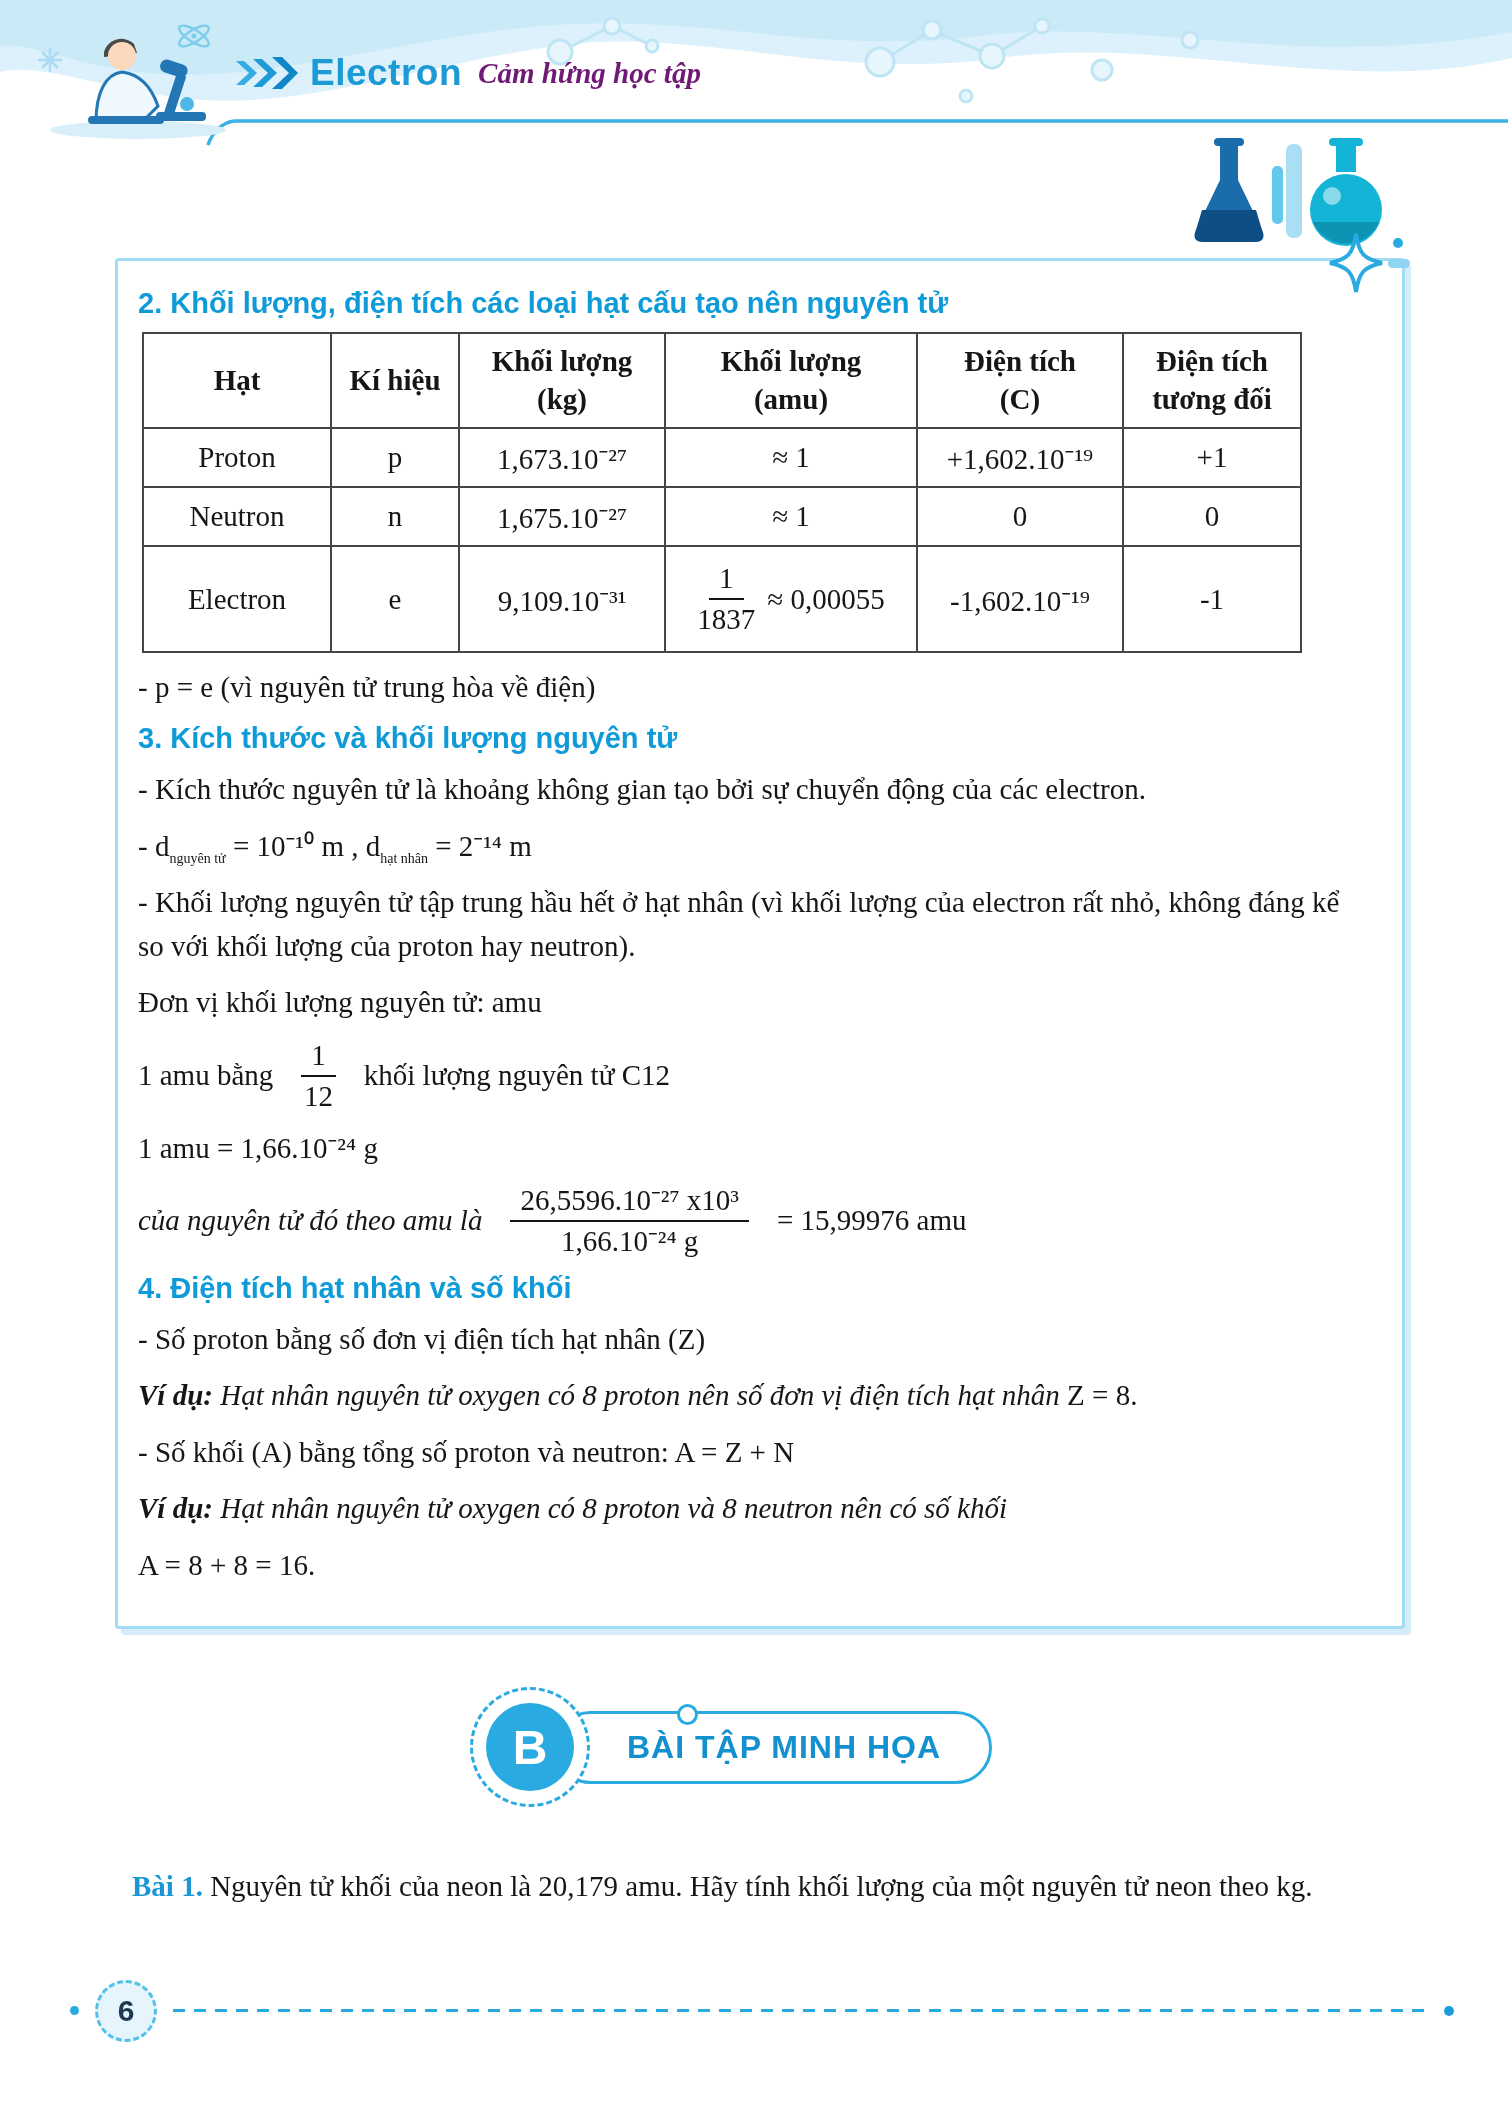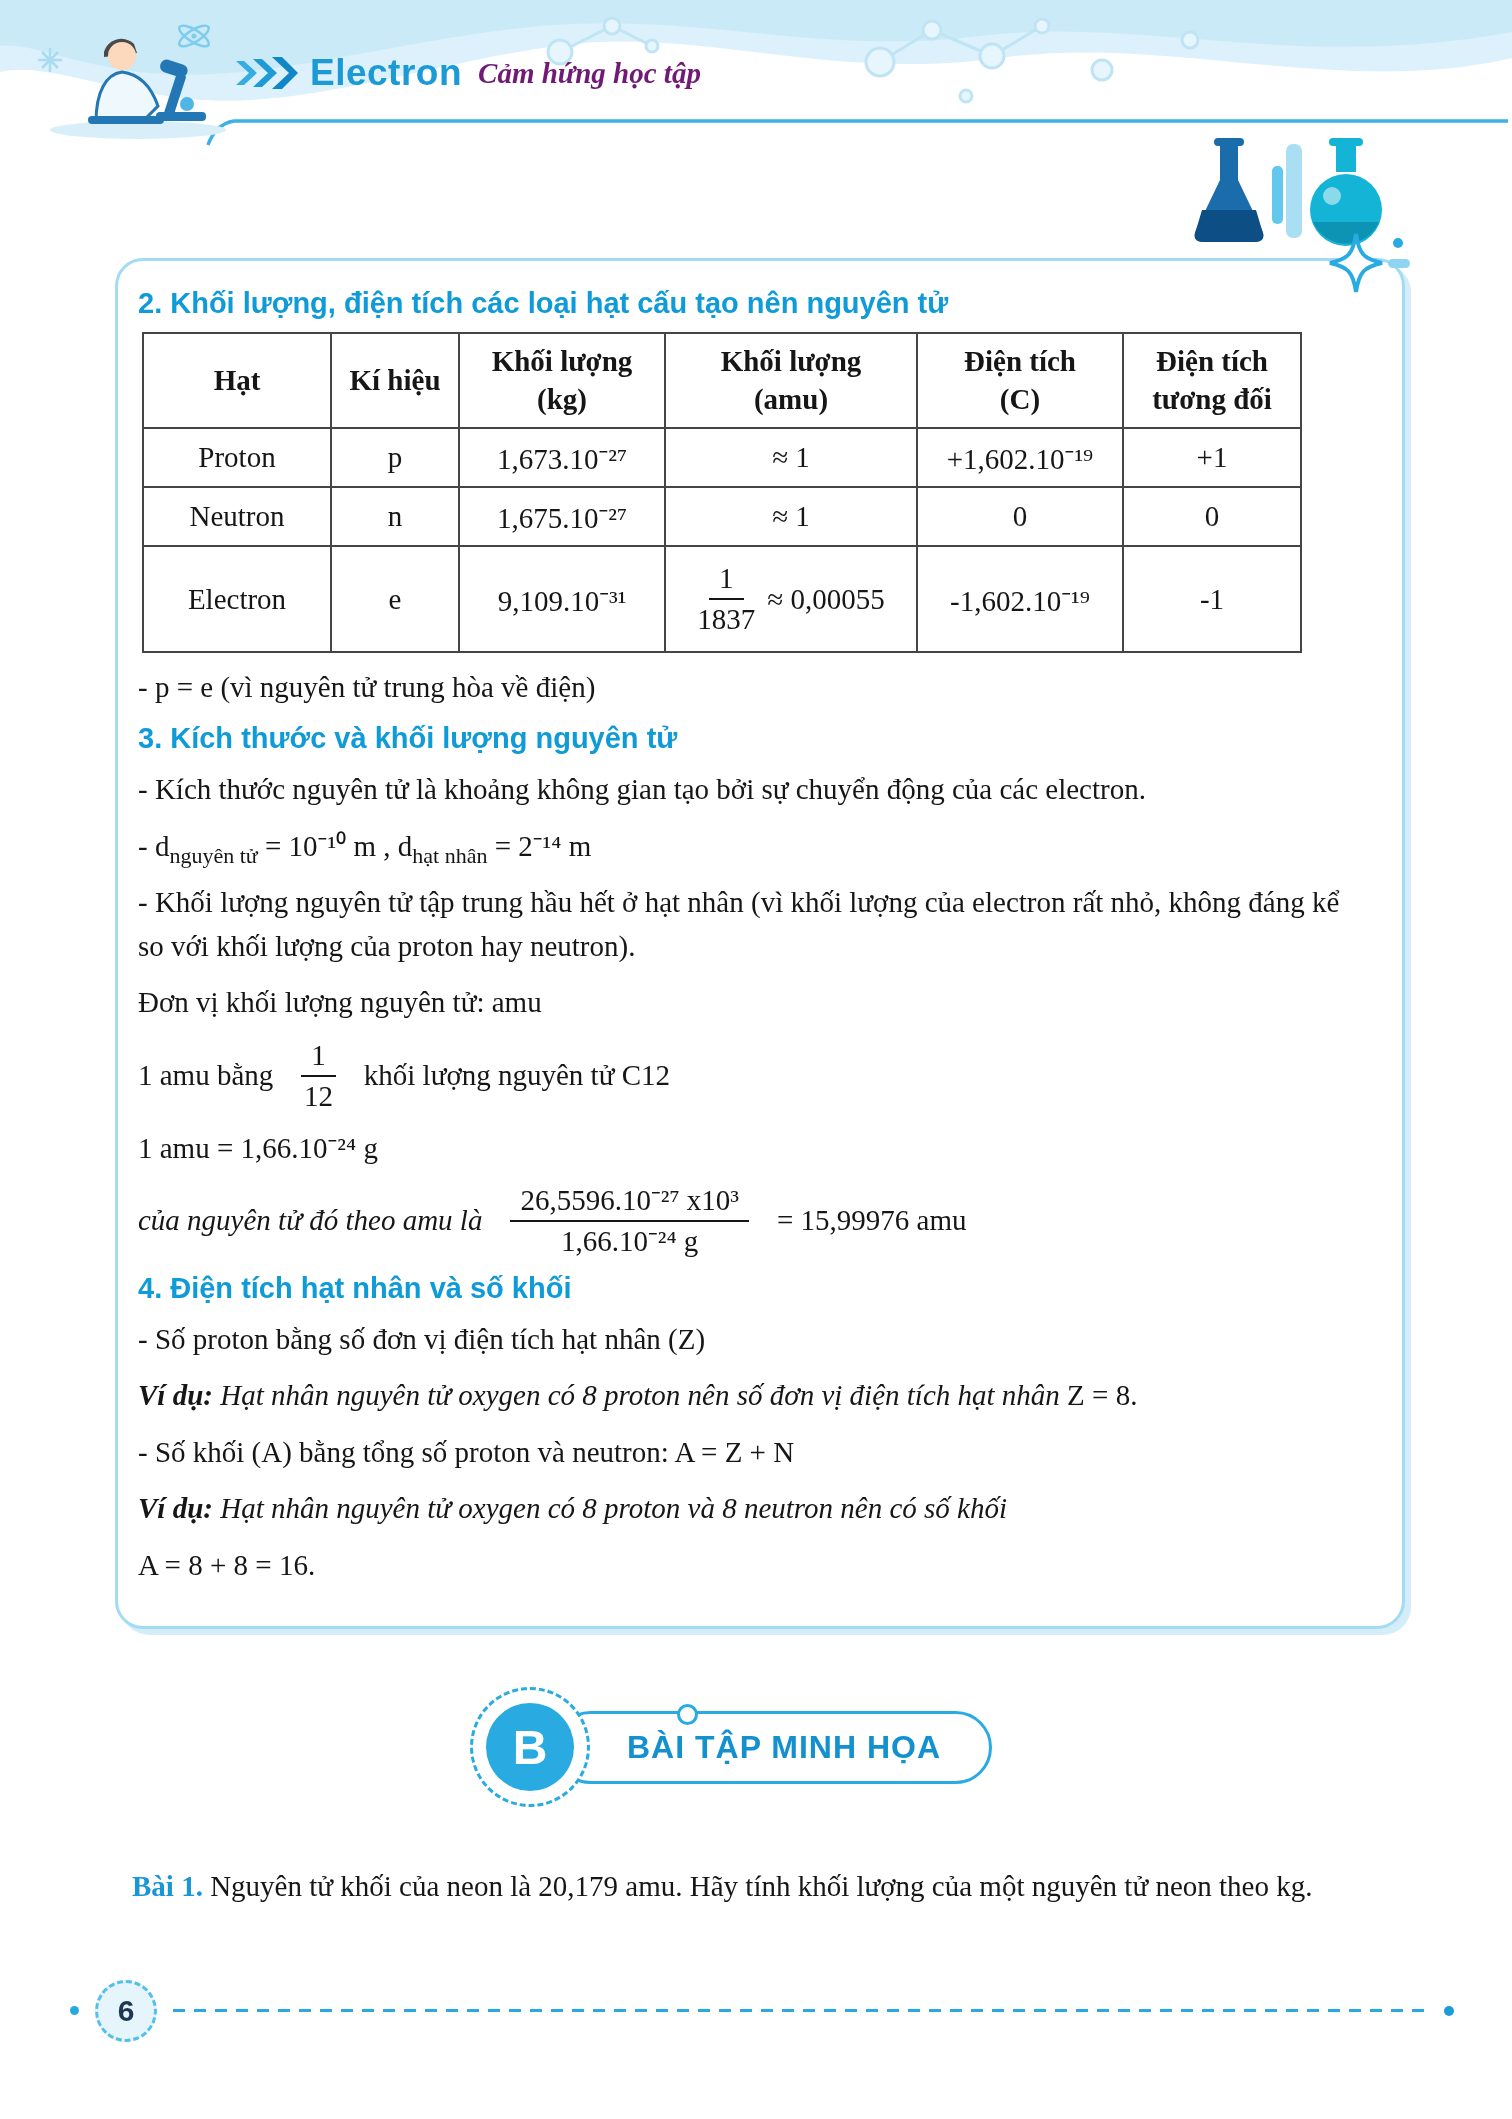--- a/index.html
+++ b/index.html
@@ -13,21 +13,21 @@
   .header-art{position:absolute;top:0;left:0;}
   .scientist{position:absolute;top:14px;left:38px;}
   .logo-row{position:absolute;top:52px;left:236px;display:flex;align-items:center;gap:12px;}
   .logo-text{font-family:"Liberation Sans",sans-serif;font-weight:bold;font-size:37px;color:#1b9ad5;letter-spacing:.5px;}
   .tagline{font-style:italic;font-weight:bold;font-size:29px;color:#701a75;margin-left:4px;}
   .flasks{position:absolute;top:138px;right:104px;}
 
   
   .content-box{
     box-sizing:border-box;margin:6px 0 0 115px;width:1290px;position:relative;
-    border:3px solid #a0dcf4;border-radius:28px;background:#ffffff;
+    border:3px solid #a0dcf4;border-radius:4px;background:#ffffff;
     padding:18px 30px 26px 20px;box-shadow:6px 6px 0 #d4edf9;
   }
   .sparkle{position:absolute;top:-30px;right:-16px;}
   .sec-title{
     font-family:"Liberation Sans",sans-serif;font-weight:bold;font-size:29px;
     color:#0f9ad8;margin:8px 0 12px 0;
   }
   .content-box p{font-size:29px;line-height:1.5;margin:13px 0;}
   .it{font-style:italic;}
   .bold-it{font-style:italic;font-weight:bold;}
@@ -43,21 +43,21 @@
   .th-l{display:block;line-height:1.3;}
   .row-tall td{padding:14px 6px;}
 
   .vfrac{display:inline-flex;flex-direction:column;align-items:center;vertical-align:middle;line-height:1.2;}
   .vfrac .num{border-bottom:2px solid #161616;padding:0 10px 2px;}
   .vfrac .den{padding-top:2px;}
   .amu-wrap{display:inline-flex;align-items:center;gap:12px;justify-content:center;}
 
   .frac-row{display:flex;align-items:center;gap:28px;flex-wrap:wrap;}
 
-  sub.word{font-size:22px;line-height:0;}
+  sub.word{font-size:14px;line-height:0;}
 
   
   .banner{display:flex;align-items:center;margin:58px 0 0 470px;height:120px;}
   .badge-ring{
     width:114px;height:114px;border:3px dashed #29abe2;border-radius:50%;
     display:flex;align-items:center;justify-content:center;background:#ffffff;position:relative;z-index:2;
   }
   .badge{
     width:88px;height:88px;border-radius:50%;background:#29abe2;color:#ffffff;
     font-family:"Liberation Sans",sans-serif;font-weight:bold;font-size:48px;

